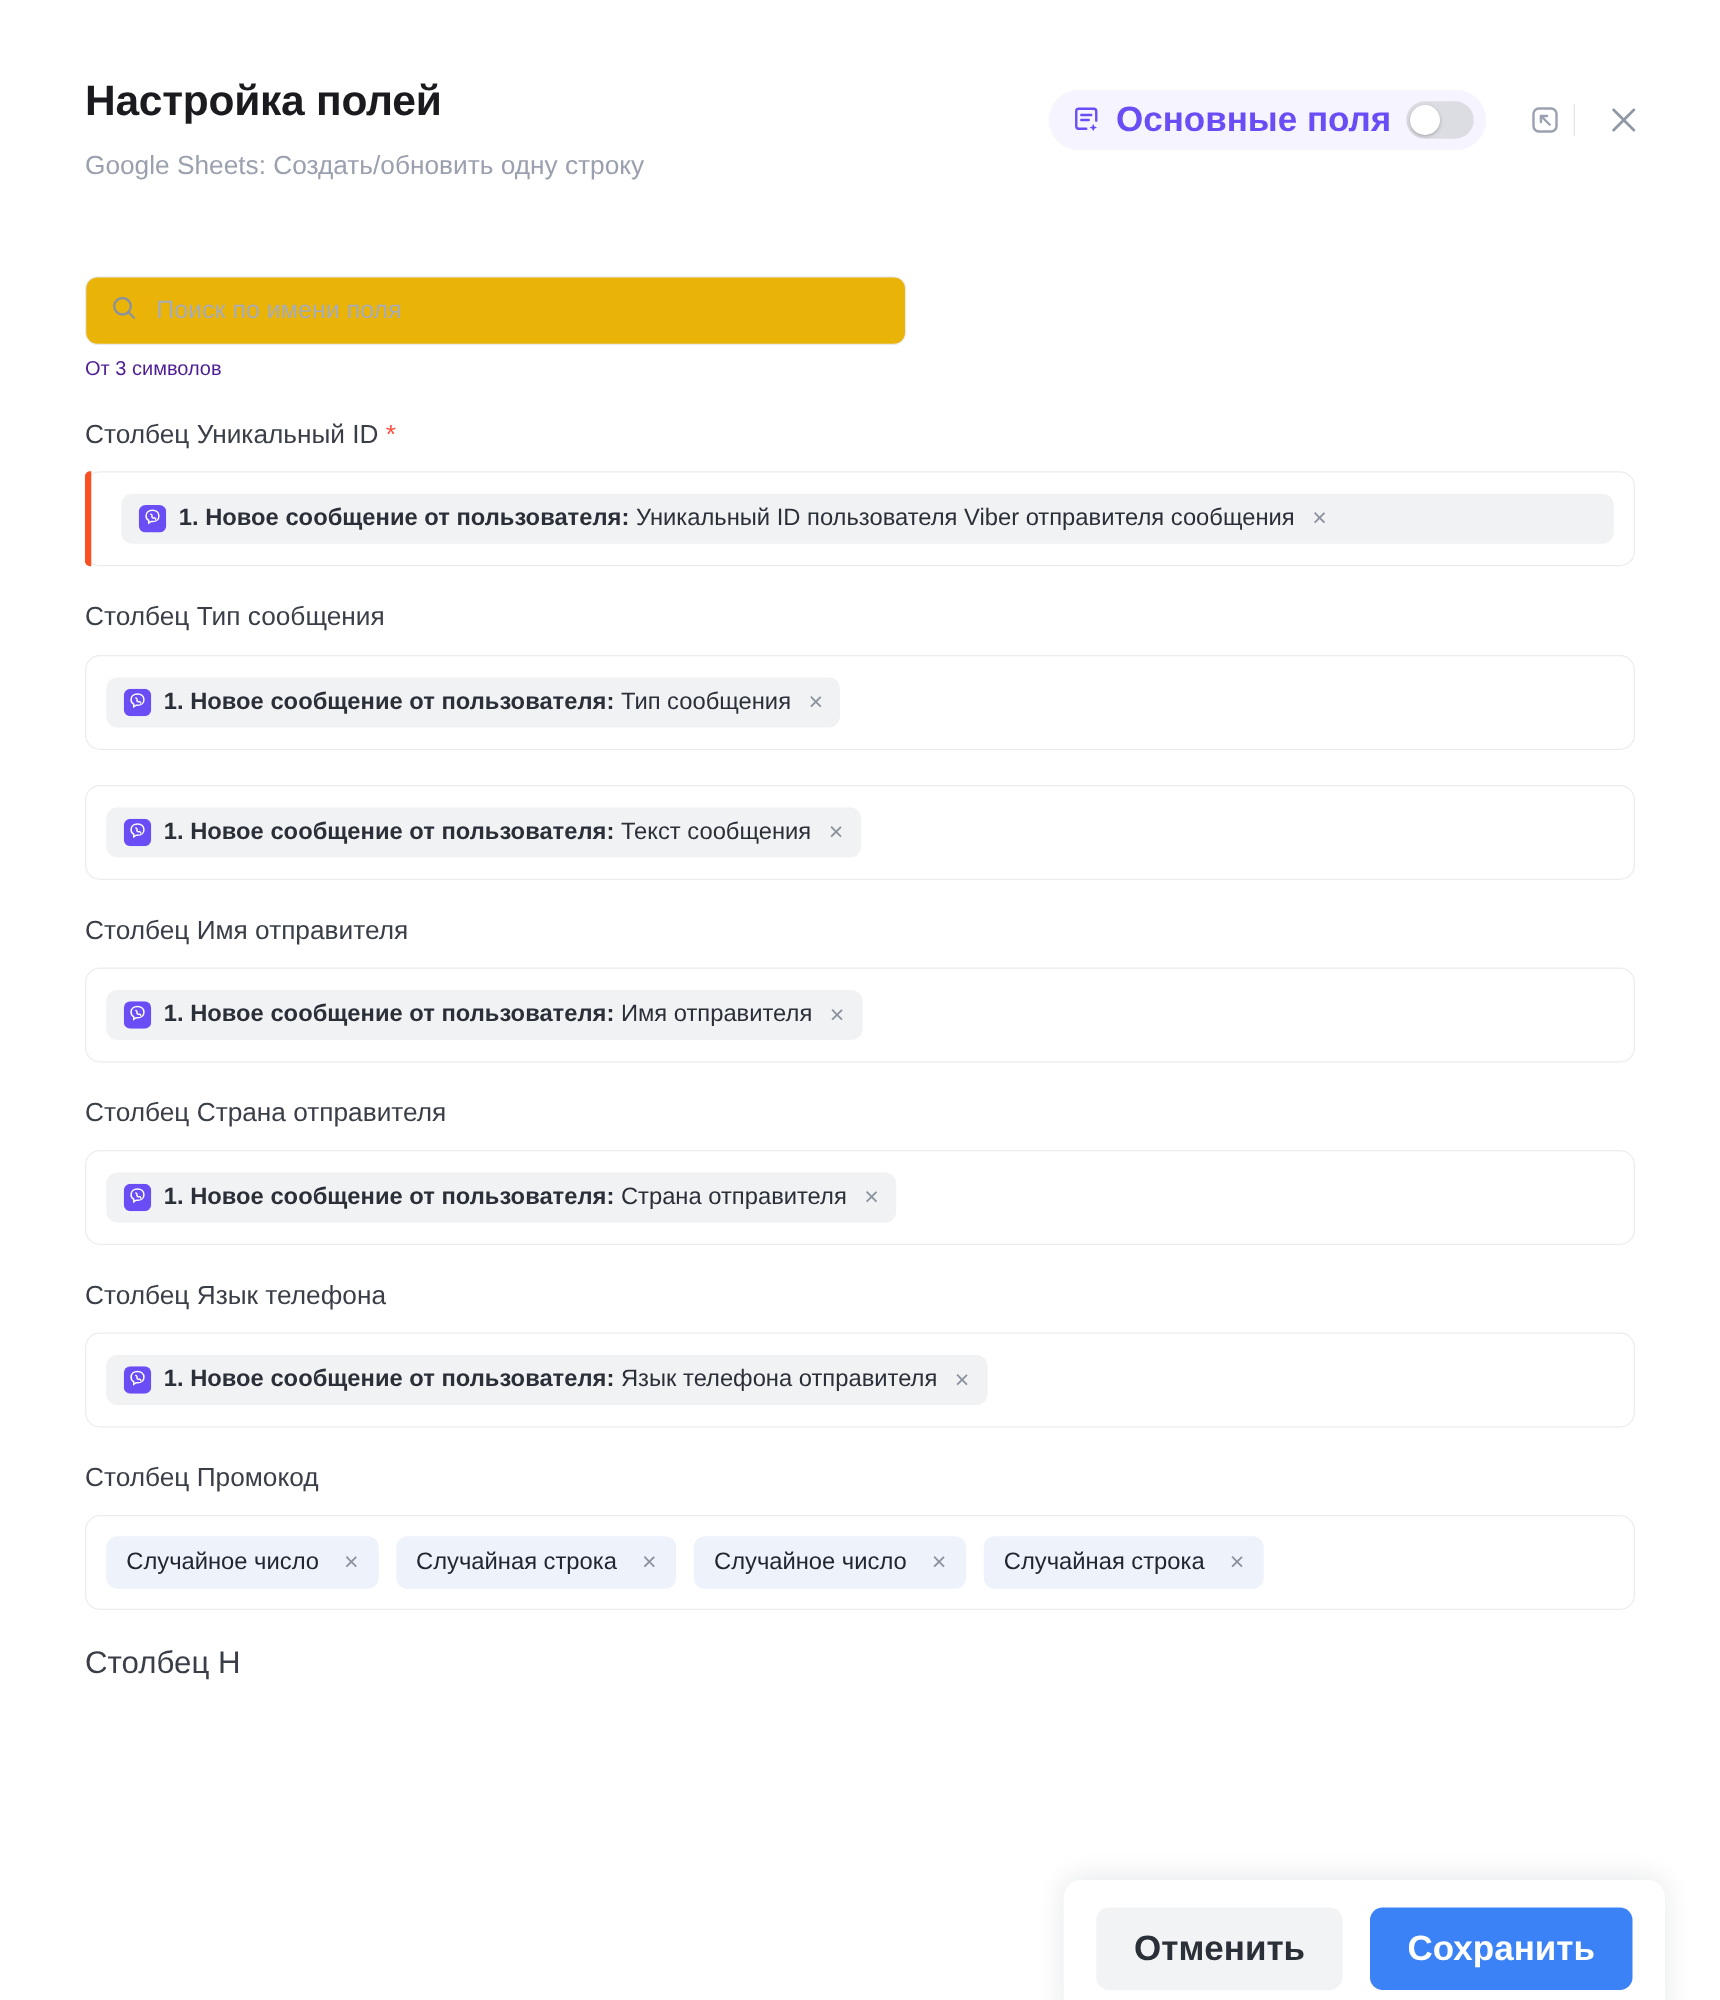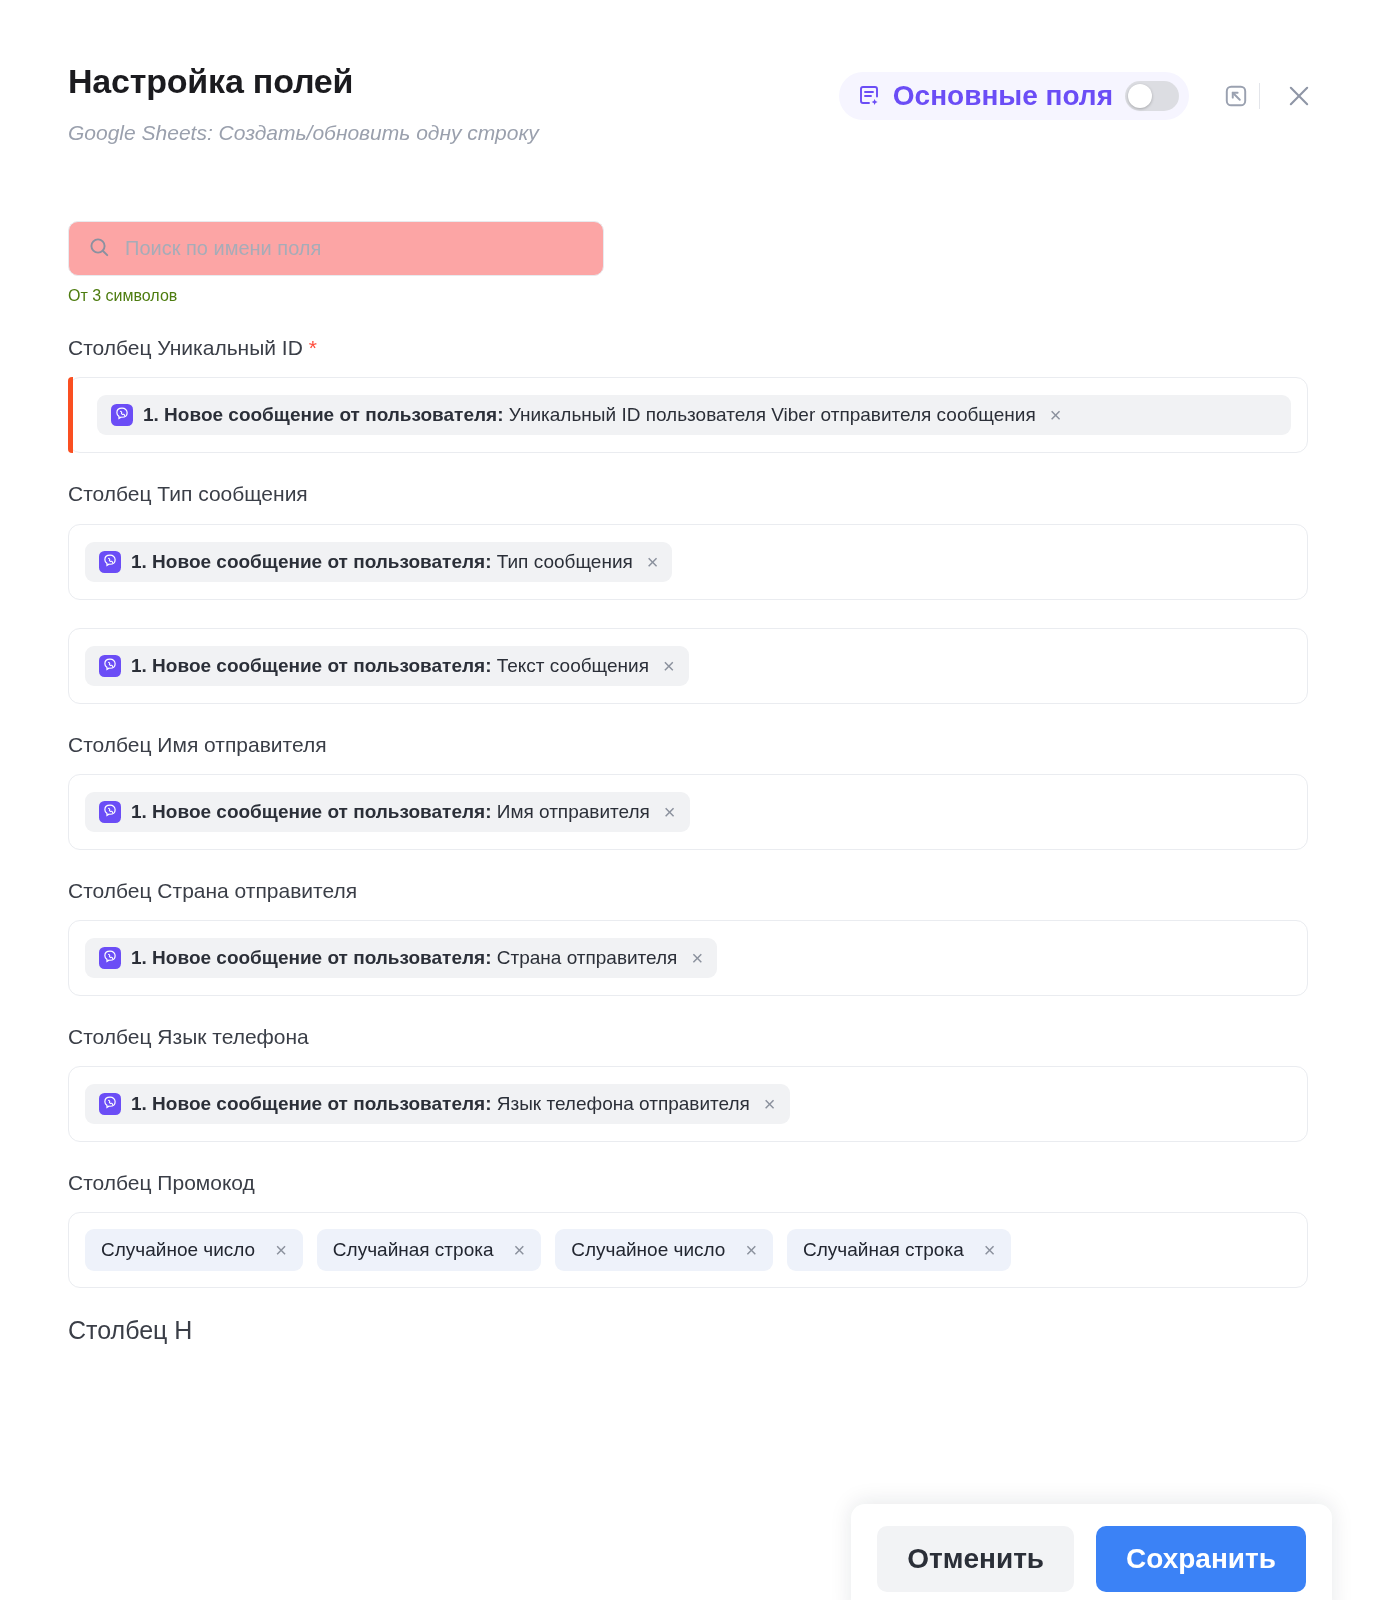--- a/index.html
+++ b/index.html
@@ -35,21 +35,20 @@
     color: #1b1b1f;
     letter-spacing: -0.2px;
     line-height: 1.15;
   }
   .page-subtitle {
     margin-top: 19px;
     font-size: 21px;
     color: #9aa0ad;
     font-weight: 400;
     line-height: 1.2;
-    font-style: italic;
   }
 
   .header-right {
     display: flex;
     align-items: center;
     gap: 0px;
     margin-top: 10px;
   }
 
   .basic-fields-toggle {
@@ -95,44 +94,44 @@
   }
   .expand-wrap { margin-left: 30px; display: flex; align-items: center; }
   .divider-v {
     width: 1px; height: 26px; background: #e3e5ea; margin-left: 6px;
   }
   .close-wrap { margin-left: 22px; }
 
   
   .search-block { padding: 0 68px; margin-top: 76px; }
   .search-box {
-    width: 536px;
+    width: 657px;
     height: 55px;
     border: 1px solid #e8eaee;
     border-radius: 10px;
-    background: #fca5a5;
+    background: #eab308;
     display: flex;
     align-items: center;
     padding: 0 18px;
     gap: 14px;
   }
   .search-input {
     flex: 1;
     border: none;
     outline: none;
     background: transparent;
     font-family: inherit;
     font-size: 20px;
     color: #2c2f36;
   }
   .search-input::placeholder { color: #a6acb8; }
   .search-hint {
     margin-top: 11px;
     font-size: 16px;
-    color: #4d7c0f;
+    color: #4c1d95;
   }
 
   
   .fields { padding: 0 68px 0 68px; margin-top: 30px; }
   .field-row { margin-bottom: 28px; }
   .field-label {
     font-size: 21px;
     color: #3a3e47;
     font-weight: 400;
     margin-bottom: 17px;

